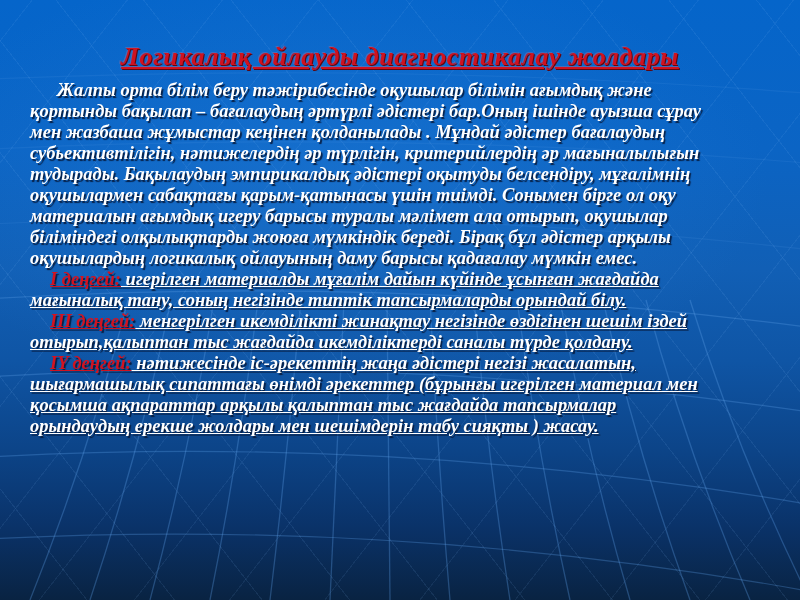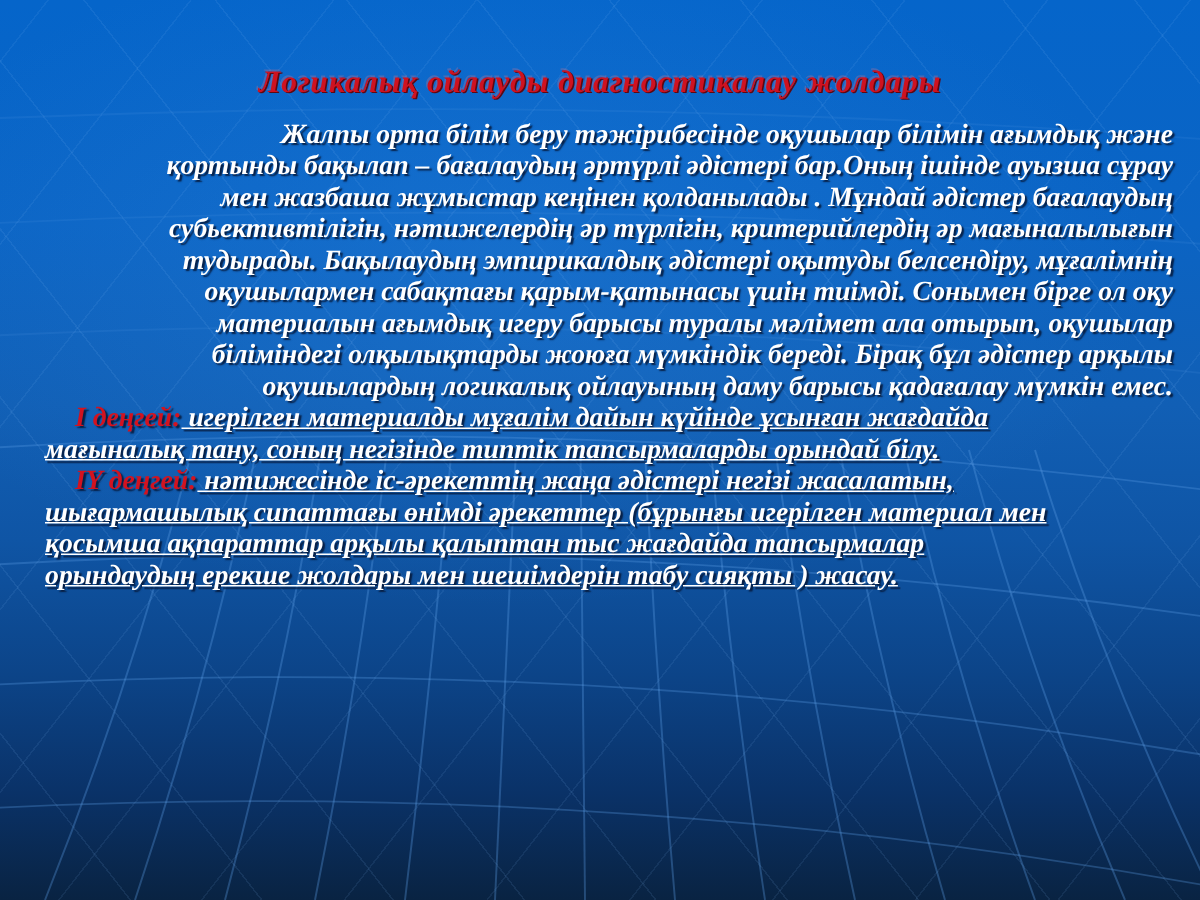--- a/index.html
+++ b/index.html
@@ -15,37 +15,38 @@
   .mesh-gradients{
     position:absolute;inset:0;
     background:
       repeating-linear-gradient(52deg, rgba(130,185,245,0) 0 68px, rgba(130,185,245,.10) 68px 69px),
       repeating-linear-gradient(-52deg, rgba(130,185,245,0) 0 74px, rgba(130,185,245,.09) 74px 75px);
   }
   .mesh-svg{position:absolute;left:0;top:0;}
   .title{
     position:absolute;top:42px;left:0;right:0;
     text-align:center;
-    font-size:21px;font-weight:bold;font-style:italic;
+    font-size:26px;font-weight:bold;font-style:italic;
     letter-spacing:.6px;
     color:#cf1220;
     text-shadow:1px 1px 0 #5e0710, -1px -1px 0 rgba(255,120,130,.25);
+    text-decoration:underline;
   }
   .body-text{
     position:absolute;left:30px;right:18px;top:80px;
     color:#ffffff;
     font-size:18.5px;line-height:21px;
     font-weight:bold;font-style:italic;
     text-shadow:1.6px 1.6px 1px rgba(6,24,58,.9);
   }
   .para{white-space:pre-line;margin:0;}
-  .p1{text-indent:27px;text-align:right;}
+  .p1{text-indent:27px;}
   .p2{text-indent:12px;}
   .level{margin:0;text-indent:20px;}
-  .level-label{color:#d21320;white-space:pre-line;}
+  .level-label{color:#d21320;white-space:pre-line;text-decoration:underline;}
   .level-text{white-space:pre-line;text-decoration:underline;}
   .closing{margin:0 0 0 -24px;white-space:pre-line;}
   .closing-small{font-size:15px;}
 </style>
 </head>
 <body>
 
 <div class="slide">
 
   <div class="mesh-gradients"></div>
@@ -92,20 +93,22 @@
 оқушылармен сабақтағы қарым-қатынасы үшін тиімді. Сонымен бірге ол оқу
 материалын ағымдық игеру барысы туралы мәлімет ала отырып, оқушылар
 біліміндегі олқылықтарды жоюға мүмкіндік береді. Бірақ бұл әдістер арқылы
 оқушылардың логикалық ойлауының даму барысы қадағалау мүмкін емес.</p>
 
 
     <div class="level"><span class="level-label">I деңгей:</span><span class="level-text"> игерілген материалды мұғалім дайын күйінде ұсынған жағдайда
 мағыналық тану, соның негізінде типтік тапсырмаларды орындай білу.</span></div>
 
 
+    <div class="level"><span class="level-label">III деңгей:</span><span class="level-text"> менгерілген икемділікті жинақтау негізінде өздігінен шешім іздей
+отырып,қалыптан тыс жағдайда икемділіктерді саналы түрде қолдану.</span></div>
 
     <div class="level"><span class="level-label">IY деңгей:</span><span class="level-text"> нәтижесінде іс-әрекеттің жаңа әдістері негізі жасалатын,
 шығармашылық сипаттағы өнімді әрекеттер (бұрынғы игерілген материал мен
 қосымша ақпараттар арқылы қалыптан тыс жағдайда тапсырмалар
 орындаудың ерекше жолдары мен шешімдерін табу сияқты ) жасау.</span></div>
 
 
   </div>
 
 </div>

